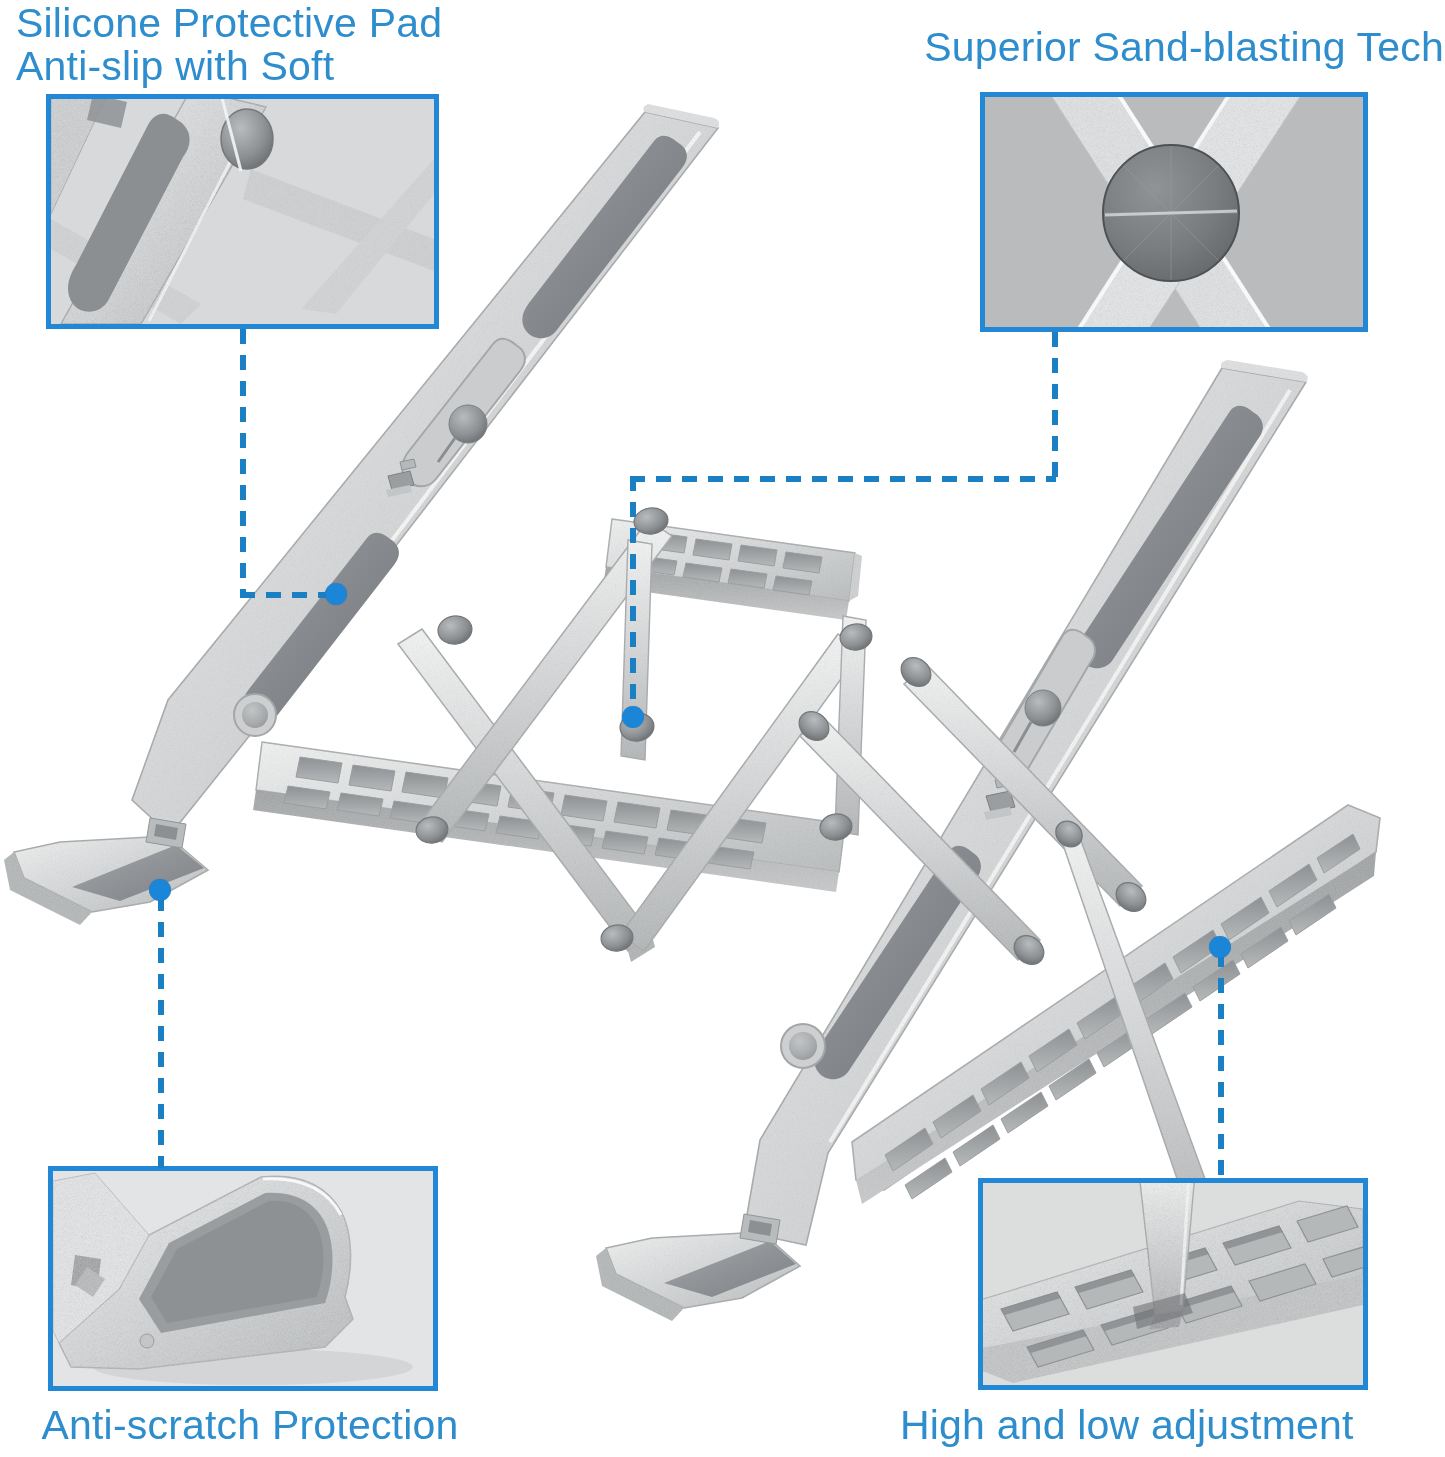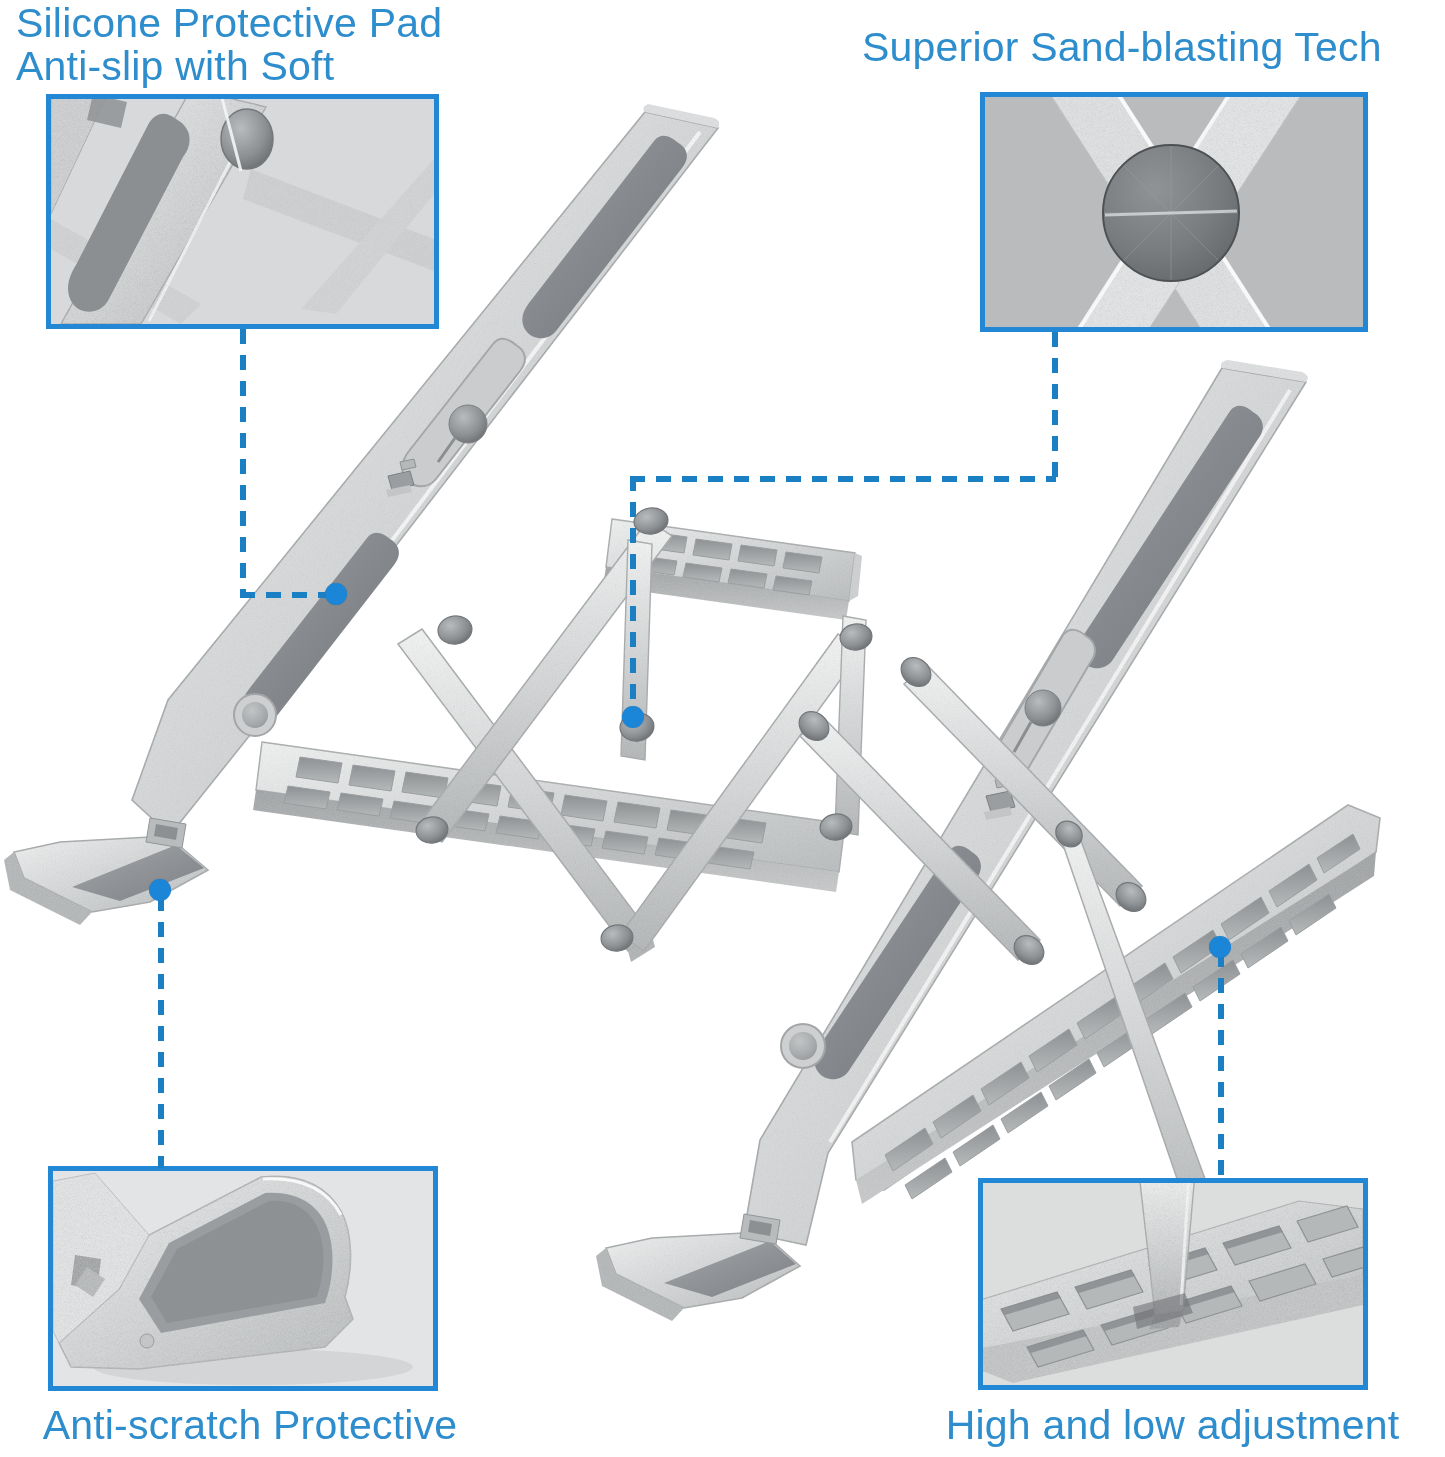--- a/index.html
+++ b/index.html
@@ -15,23 +15,23 @@
     position:absolute;
     color:#2e8dcd;
     font-size:41px;
     font-weight:400;
     letter-spacing:0.2px;
     line-height:1.05;
     white-space:pre-line;
     font-family:"Liberation Sans", sans-serif;
   }
   #cap-tl { left:16px;  top:2px;   width:480px; text-align:left; }
-  #cap-tr { left:862px; top:26px;  width:582px; text-align:left; }
+  #cap-tr { left:862px; top:26px;  width:582px; text-align:right; }
   #cap-bl { left:8px;   top:1404px;width:484px; text-align:center; }
-  #cap-br { left:900px; top:1404px;width:545px; text-align:center; }
+  #cap-br { left:900px; top:1404px;width:545px; }
 
   
   .callout {
     position:absolute;
     border:5px solid #2287d4;
     background:#c9cbcb;
     overflow:hidden;
   }
   #box-tl { left:46px;  top:94px;   width:393px; height:235px; }
   #box-tr { left:980px; top:92px;   width:388px; height:240px; }
@@ -323,21 +323,21 @@
       <ellipse cx="1029" cy="950" rx="16" ry="13" transform="rotate(40 1029 950)" fill="url(#rivet)" stroke="#74777a" stroke-width="1.2"></ellipse>
       <ellipse cx="1131" cy="897" rx="16" ry="13" transform="rotate(40 1131 897)" fill="url(#rivet)" stroke="#74777a" stroke-width="1.2"></ellipse>
       <ellipse cx="1069" cy="834" rx="14" ry="12" transform="rotate(40 1069 834)" fill="url(#rivet)" stroke="#74777a" stroke-width="1.2"></ellipse>
     </g>
   </g>
 </svg>
 
 <div class="caption" id="cap-tl">Silicone Protective Pad
 Anti-slip with Soft</div>
 <div class="caption" id="cap-tr">Superior Sand-blasting Tech</div>
-<div class="caption" id="cap-bl">Anti-scratch Protective</div>
+<div class="caption" id="cap-bl">Anti-scratch Protection</div>
 <div class="caption" id="cap-br">High and low adjustment</div>
 
 <div class="callout" id="box-tl">
   <svg class="inner" viewBox="0 0 383 225" preserveAspectRatio="none">
     <rect width="383" height="225" fill="#d7d9da"></rect>
 
     <g opacity="0.55" filter="url(#grain2)">
       <path d="M200 70 L383 140 L383 172 L192 100 Z" fill="#c6c8c9"></path>
       <path d="M250 210 L383 60 L383 95 L285 215 Z" fill="#cdcfd0"></path>
       <path d="M0 120 L150 205 L130 225 L0 150 Z" fill="#cbcdce"></path>

